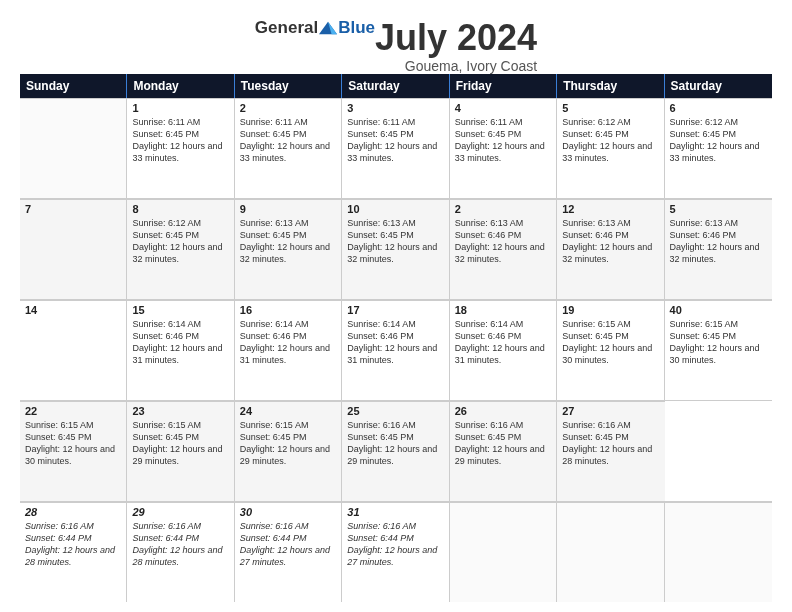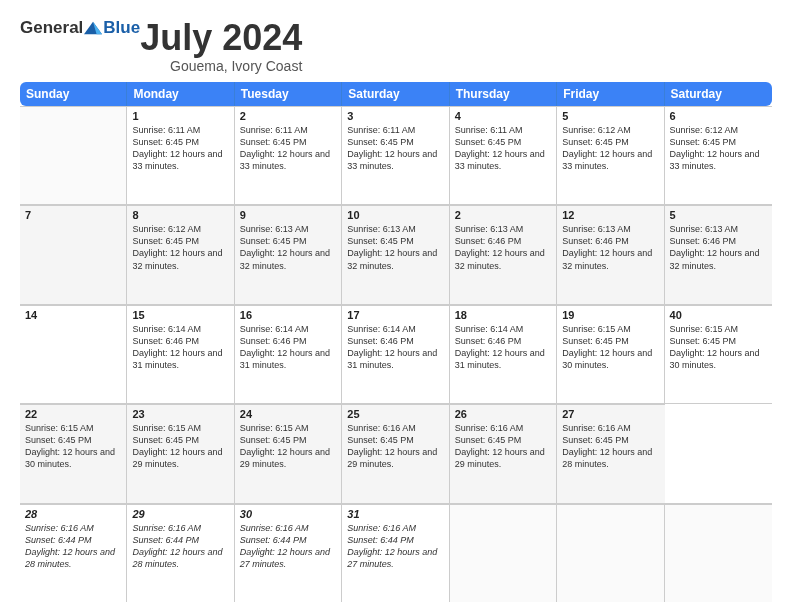--- a/index.html
+++ b/index.html
@@ -12,23 +12,23 @@
     }
     .page {
       width: 792px;
       height: 612px;
       padding: 18px 20px 10px 20px;
       display: flex;
       flex-direction: column;
     }
     .header {
       display: flex;
-      justify-content: flex-start;
+      justify-content: center;
       align-items: flex-start;
-      margin-bottom: 8px;
+      margin-bottom: 0;
     }
     .logo {
       display: flex;
       flex-direction: column;
       align-items: flex-start;
     }
     .logo-text {
       display: flex;
       align-items: center;
       gap: 0;
@@ -47,22 +47,21 @@
       color: #555;
     }
     .calendar {
       flex: 1;
       display: flex;
       flex-direction: column;
     }
     .cal-header {
       display: grid;
       grid-template-columns: repeat(7, 1fr);
-      background: #3b82f6;
-      border-radius: 6px;
+      background: #0f172a;
     }
     .cal-header-cell {
       color: #fff;
       font-size: 12px;
       font-weight: bold;
       padding: 5px 6px;
       text-align: left;
       border-right: 1px solid #3a7fd8;
     }
     .cal-header-cell:last-child { border-right: none; }
@@ -123,22 +122,22 @@
       <div class="location">Gouema, Ivory Coast</div>
     </div>
   </div>
 
   <div class="calendar">
     <div class="cal-header">
       <div class="cal-header-cell">Sunday</div>
       <div class="cal-header-cell">Monday</div>
       <div class="cal-header-cell">Tuesday</div>
       <div class="cal-header-cell">Saturday</div>
+      <div class="cal-header-cell">Friday</div>
       <div class="cal-header-cell">Thursday</div>
-      <div class="cal-header-cell">Friday</div>
       <div class="cal-header-cell">Saturday</div>
     </div>
     <div class="cal-body" id="cal-body">
     <div class="cal-row">
           <div class="cal-cell empty"></div>
           <div class="cal-cell">
             <div class="day-num">1</div>
             <div class="cell-info">Sunrise: 6:11 AM
 Sunset: 6:45 PM
 Daylight: 12 hours

